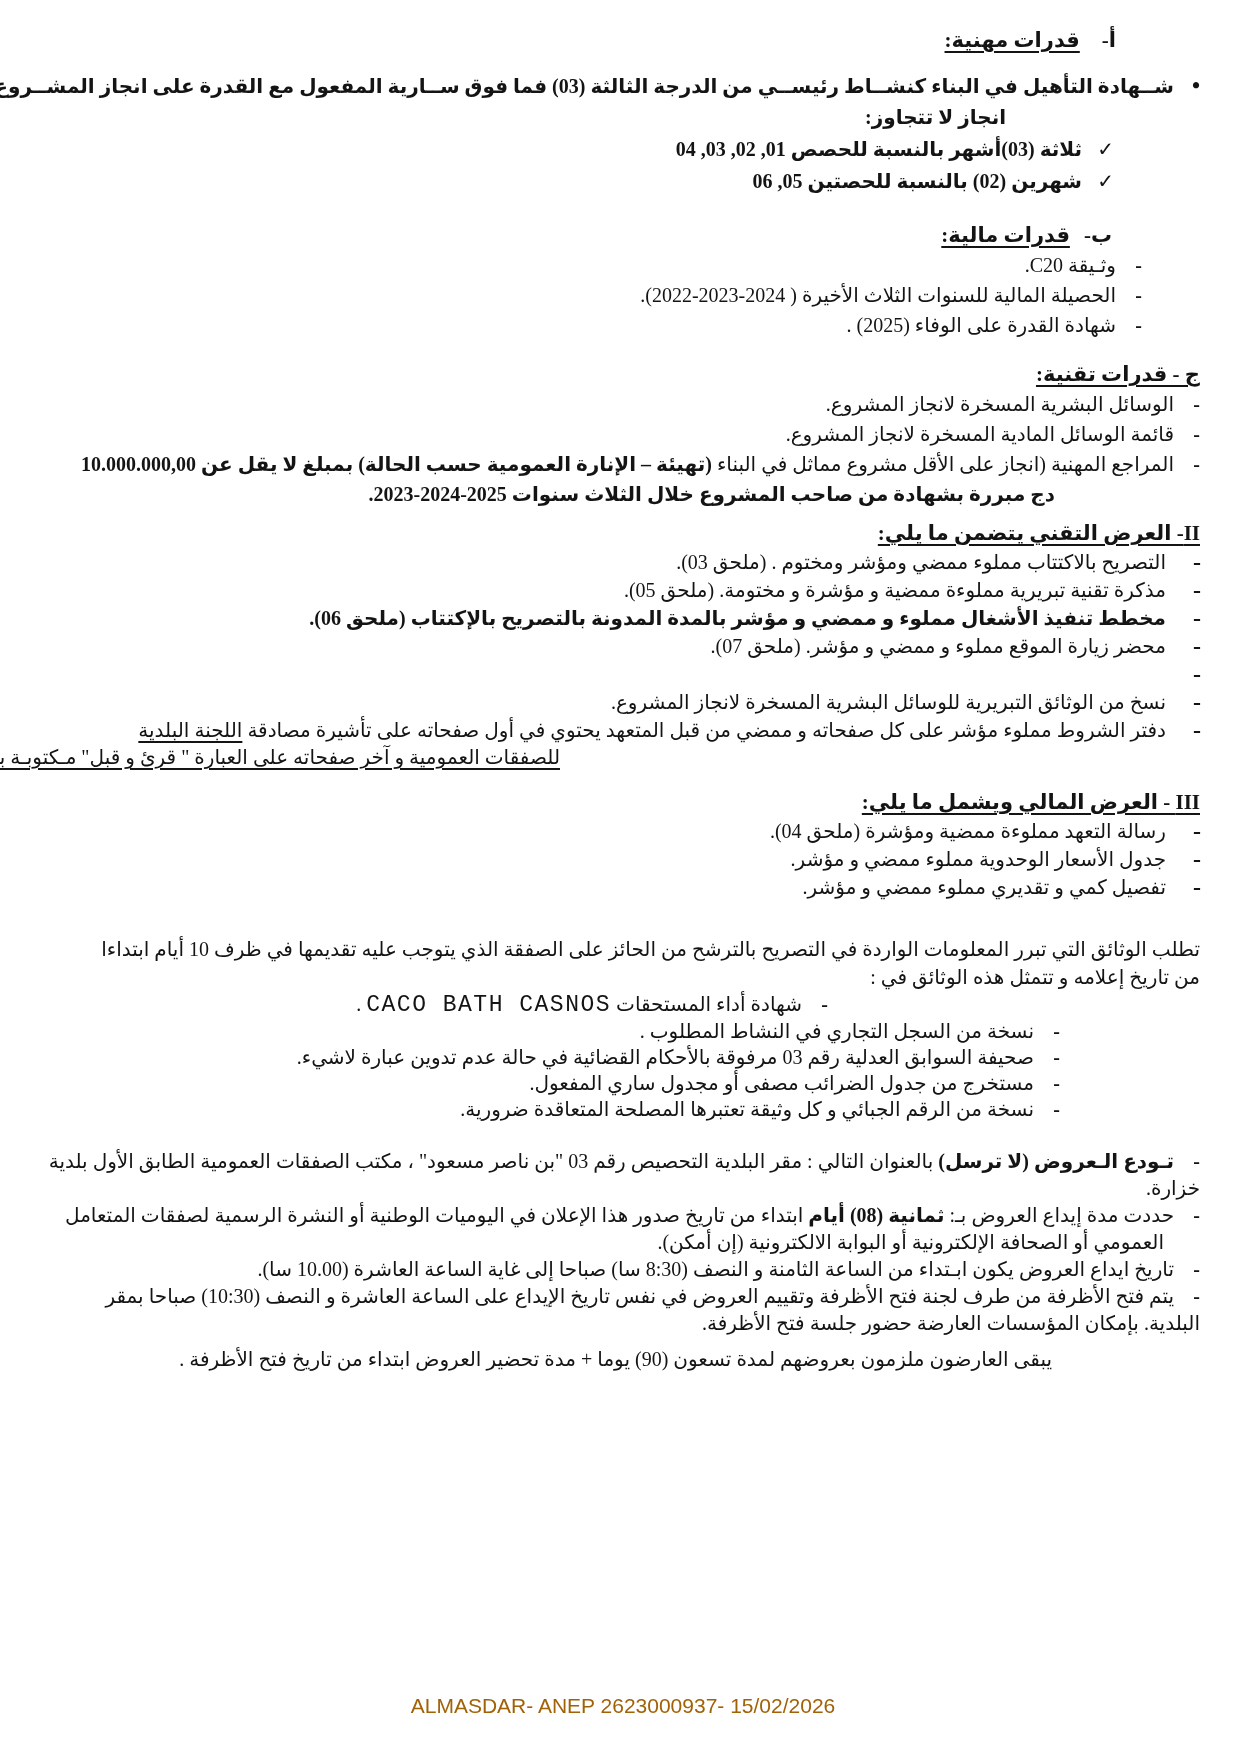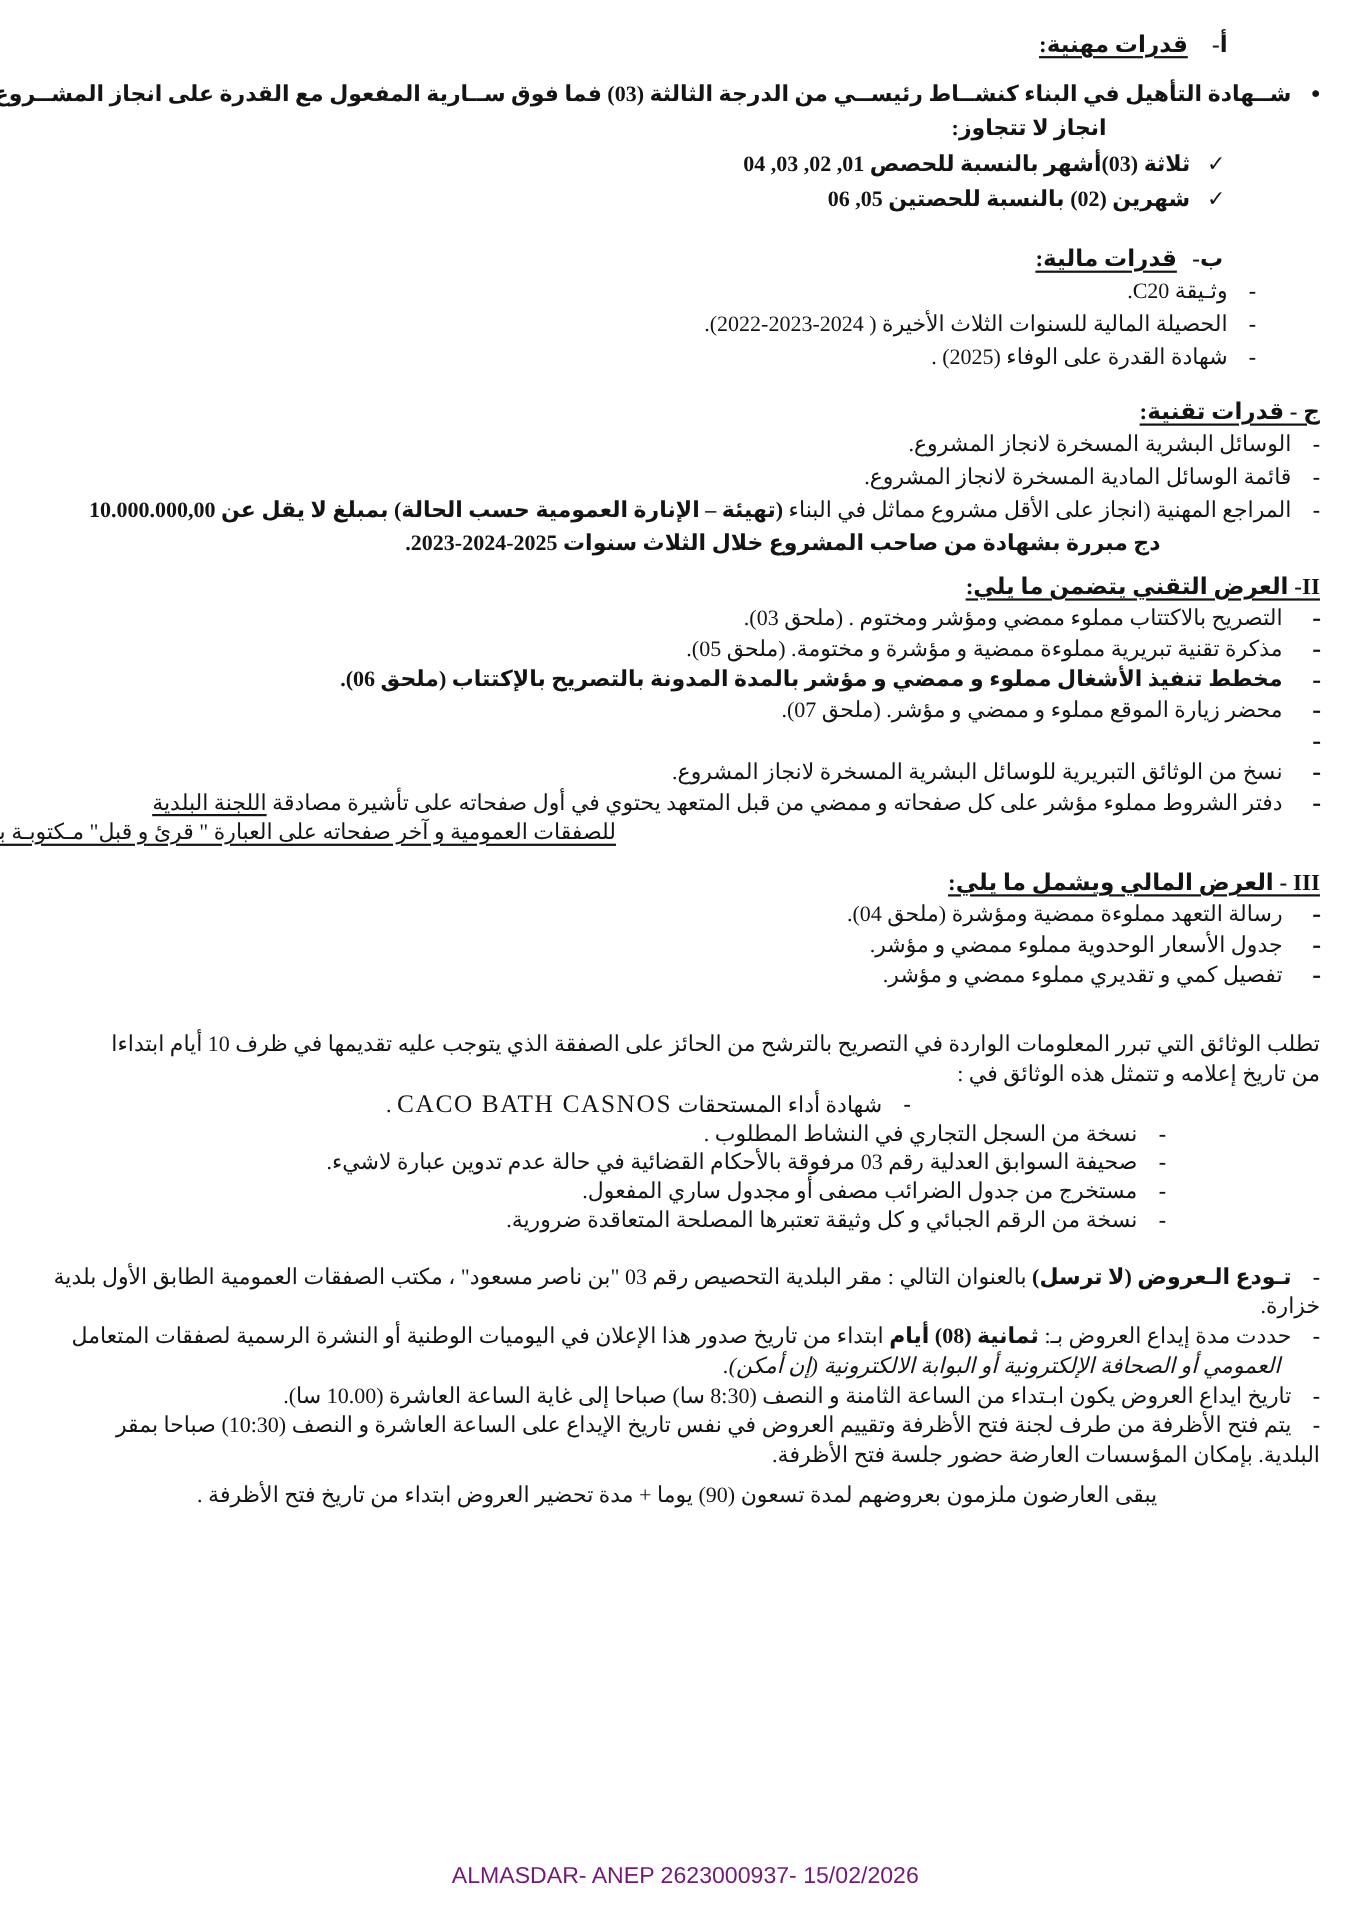--- a/index.html
+++ b/index.html
@@ -37,29 +37,29 @@
   
   .ii-head { margin-top:10px; }
   .iii-head { margin-top:18px; }
   .li { line-height:28px; }
   .cahier-line2 { margin-right:640px; line-height:26px; }
   
   .docs-block { margin-top:34px; }
   .docs-intro { line-height:28px; }
   .docs-items { margin-right:140px; line-height:26px; }
   .caco-row { margin-right:372px; }
-  .latin-caps { font-size:23px; letter-spacing:1.5px; }
+  .latin-caps { font-size:23px; letter-spacing:1.5px;font-family:Liberation Mono, monospace; }
   
   .submit-block { margin-top:26px; }
   .submit-block .row, .submit-block .cont { line-height:27px; }
-  .dur-line2 { margin-right:36px;font-style:italic; }
+  .dur-line2 { margin-right:36px; }
   .validity { margin-top:8px; margin-right:148px; font-weight:normal; line-height:28px; }
   
   .footer { position:absolute; left:0; right:0; top:1694px; text-align:center;
-            direction:ltr; font-family:"Liberation Sans",sans-serif; font-size:21px; color:#701a75; }
+            direction:ltr; font-family:"Liberation Sans",sans-serif; font-size:21px; color:#a16207; }
 </style>
 </head>
 <body>
 
 <div class="page">
 
   <div class="heading a-head nw">
     <span class="pfx">أ-</span><span class="u">قدرات مهنية:</span>
   </div>
 

